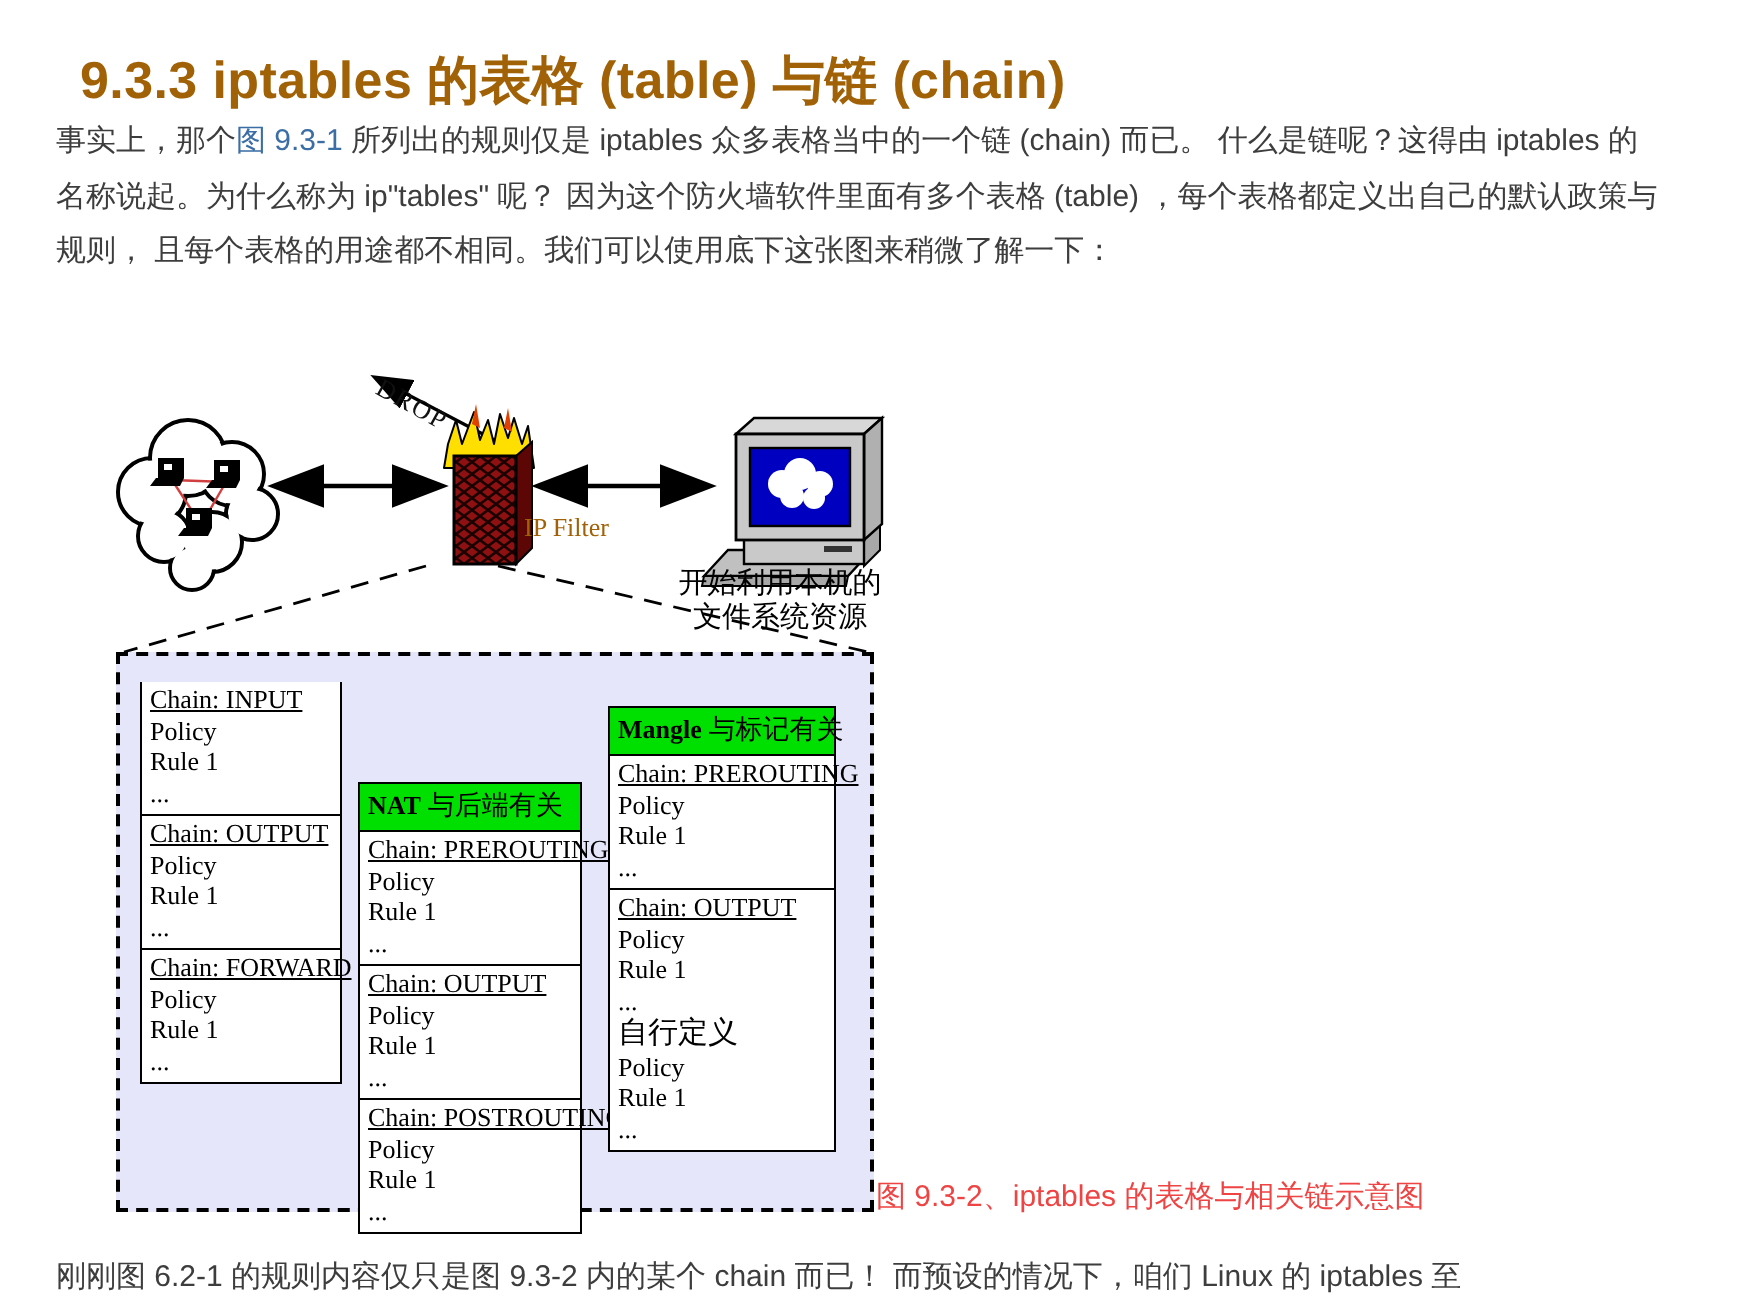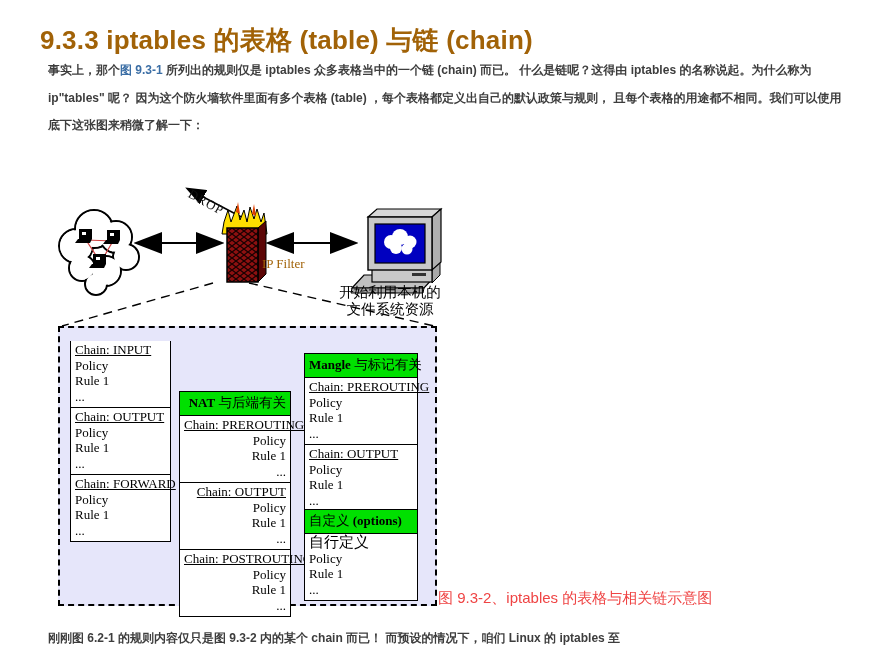--- a/index.html
+++ b/index.html
@@ -8,22 +8,22 @@
     background:#ffffff;
     font-family:"Liberation Sans",sans-serif;
     color:#3d3d3d;
   }
   .page-heading{
     position:absolute;left:40px;top:6px;
     font-size:26px;font-weight:bold;color:#a16207;
     letter-spacing:0.2px;
   }
   .para{
-    position:absolute;left:48px;width:802px;
-    font-size:12px;line-height:27.5px;color:#3d3d3d;font-weight:bold;
+    position:absolute;left:28px;width:802px;
+    font-size:15px;line-height:27.5px;color:#3d3d3d;
   }
   #para1{top:57px;}
   #para2{top:625px;white-space:nowrap;}
   a.doc-link{color:#3b6ea5;text-decoration:none;cursor:pointer;}
 
   
   svg.diagram{position:absolute;left:0;top:170px;z-index:1;}
 
   .drop-label{
     position:absolute;left:193px;top:186px;z-index:3;
@@ -58,21 +58,21 @@
   }
   .title-en{font-weight:bold;font-family:"Liberation Serif",serif;font-size:13px;}
   .title-zh{font-size:13.5px;}
   .tbox-body{background:#fff;border:1px solid #000;border-top:none;}
   .chain{padding:1px 4px 3px;border-bottom:1px solid #000;line-height:15.5px;}
   .chain:last-child{border-bottom:none;}
   .chain-name{text-decoration:underline;white-space:nowrap;display:block;}
   .chain-line{display:block;}
   .custom-name{font-size:15px;text-decoration:none;}
   #tbox-filter{left:10px;top:13px;width:101px;}
-  #tbox-nat{left:119px;top:63px;width:112px;text-align:right;}
+  #tbox-nat{left:119px;top:63px;width:112px;}
   #tbox-mangle{left:244px;top:25px;width:114px;}
   #tbox-custom{left:244px;top:181px;width:114px;}
 </style>
 </head>
 <body>
 
 <h1 class="page-heading">9.3.3 iptables 的表格 (table) 与链 (chain)</h1>
 
 <div class="para" id="para1"><span>事实上，那个</span><a class="doc-link">图 9.3-1</a><span> 所列出的规则仅是 iptables 众多表格当中的一个链 (chain) 而已。 什么是链呢？这得由 iptables 的名称说起。为什么称为 ip"tables" 呢？ 因为这个防火墙软件里面有多个表格 (table) ，每个表格都定义出自己的默认政策与规则， 且每个表格的用途都不相同。我们可以使用底下这张图来稍微了解一下：</span></div>
 
@@ -238,21 +238,20 @@
       <div class="chain">
         <span class="chain-name">Chain: OUTPUT</span>
         <span class="chain-line">Policy</span>
         <span class="chain-line">Rule 1</span>
         <span class="chain-line">...</span>
       </div>
     </div>
   </div>
 
   <div class="tbox" id="tbox-custom">
-    <div class="tbox-header"><span class="title-zh">自定义</span><span class="title-en"> (options)</span></div>
     <div class="tbox-body">
       <div class="chain">
         <span class="chain-name custom-name">自行定义</span>
         <span class="chain-line">Policy</span>
         <span class="chain-line">Rule 1</span>
         <span class="chain-line">...</span>
       </div>
     </div>
   </div>
 </div>

